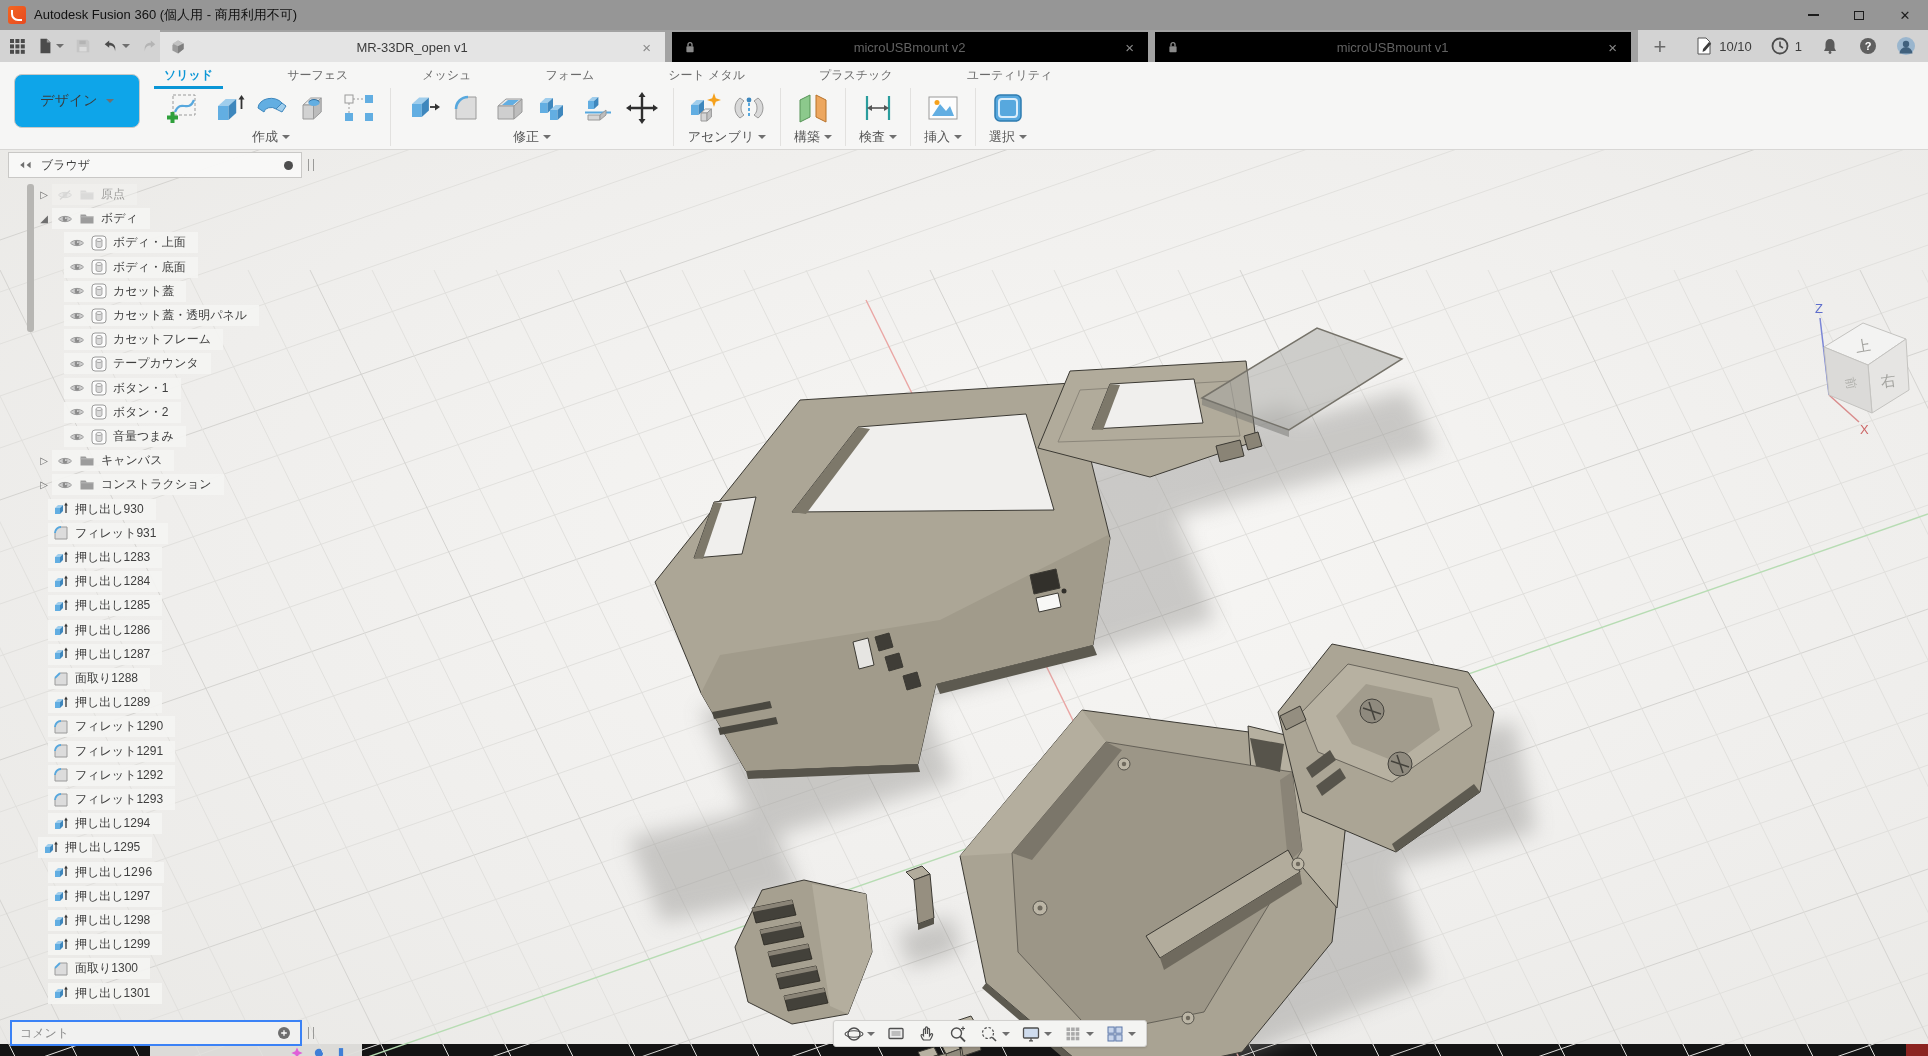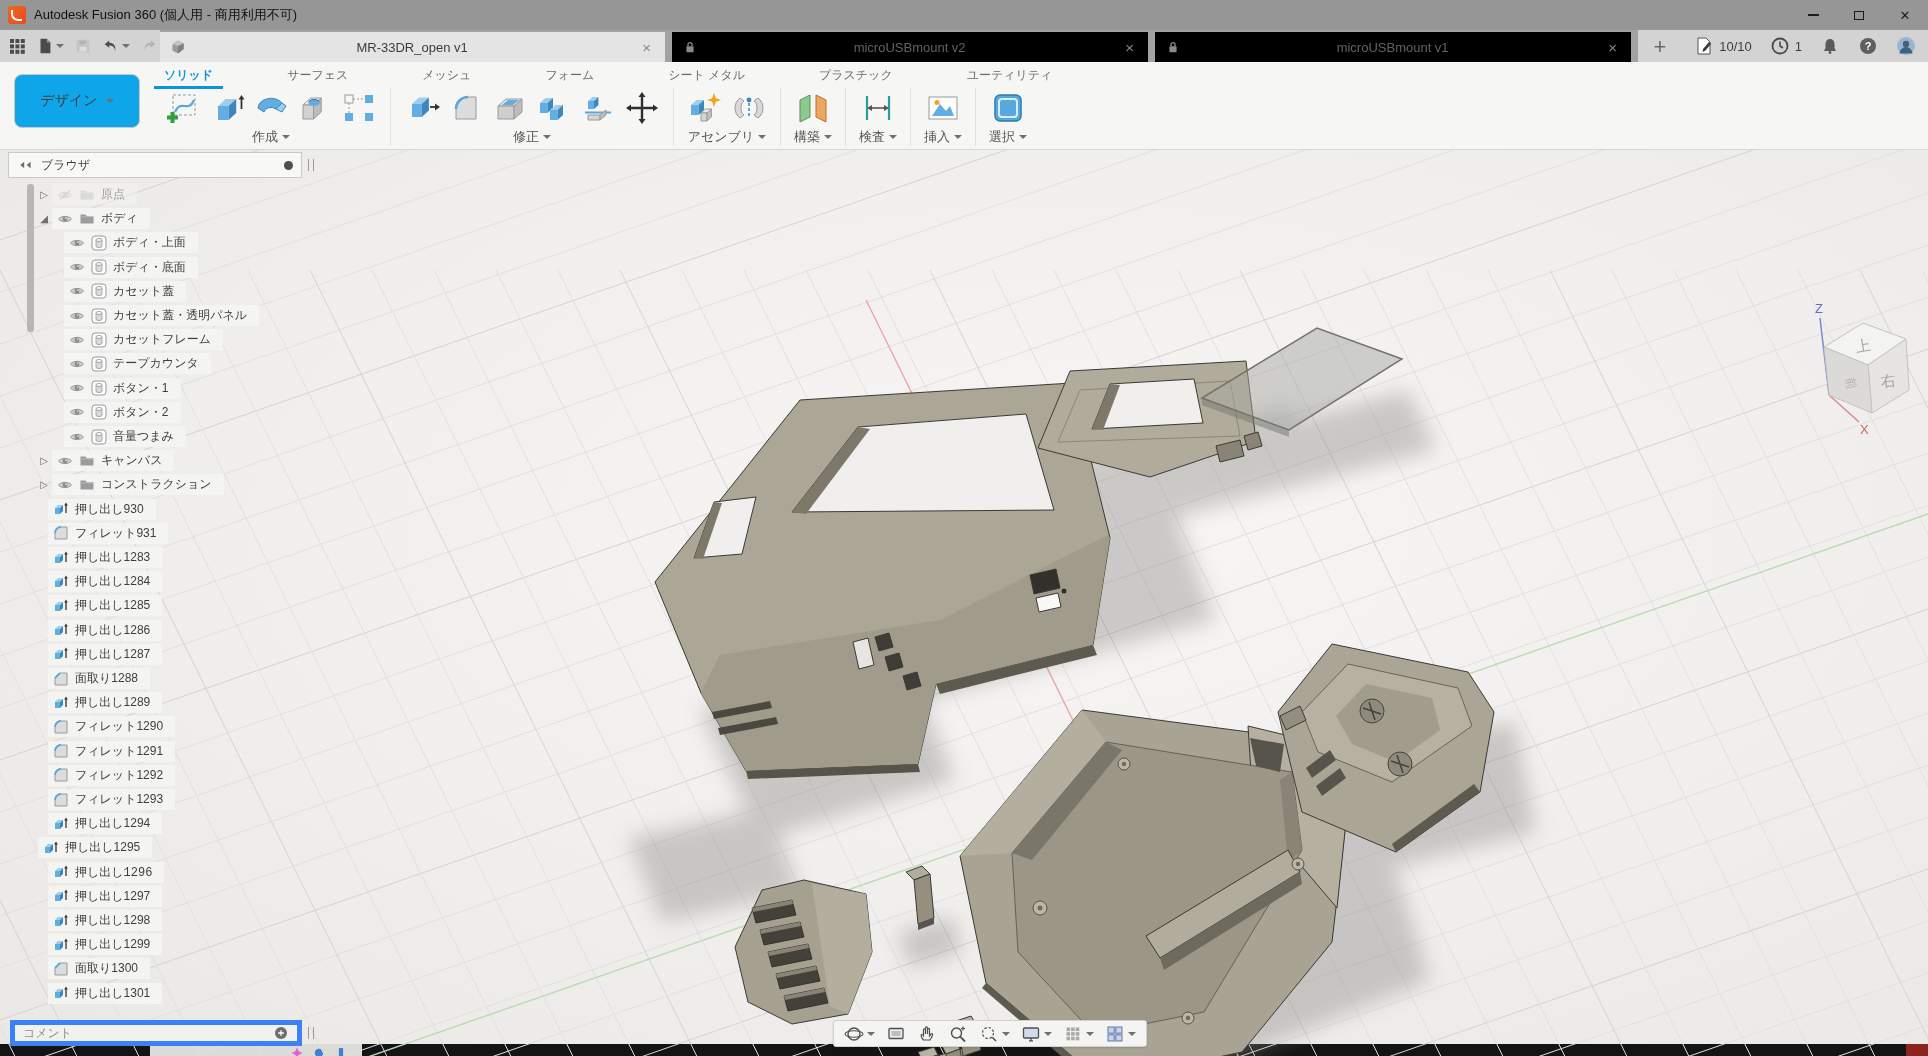--- a/index.html
+++ b/index.html
@@ -66,21 +66,21 @@
     padding:0 8px;gap:8px;font-size:12px;color:#3f3f3f;}
   #browser-header .dot{margin-left:auto;width:9px;height:9px;border-radius:50%;background:#4e4e4e;}
   .vhandle{width:6px;height:12px;border-left:1.5px solid #9a9a98;border-right:1.5px solid #9a9a98;}
   #browser-scroll{position:absolute;left:27px;top:184px;width:7px;height:148px;border-radius:3px;background:#b7b6b3;}
   .trow{position:absolute;height:21px;display:flex;align-items:center;font-size:12px;color:#3e3e3e;}
   .expand{width:16px;text-align:center;font-size:10px;color:#6e6e6e;}
   .band{display:flex;align-items:center;gap:6px;height:21px;background:rgba(244,244,242,.92);
     padding:2px 12px 2px 5px;white-space:nowrap;}
   
   #comment-bar{position:absolute;left:10px;top:1020px;width:292px;height:26px;background:#f1f1f0;
-    border:5px solid #3b82f6;display:flex;align-items:center;padding:0 8px;gap:8px;font-size:12px;color:#8b8b8b;}
+    border:2px solid #3b82f6;display:flex;align-items:center;padding:0 8px;gap:8px;font-size:12px;color:#8b8b8b;}
   #comment-bar .grow{flex:1;}
   #comment-handle{position:absolute;left:308px;top:1027px;}
   #browser-handle{position:absolute;left:308px;top:159px;}
   #navbar{position:absolute;left:833px;top:1020px;height:27px;background:#f4f4f2;border:1px solid #d2d1cf;
     border-radius:3px;display:flex;align-items:center;padding:0 10px;gap:11px;box-shadow:0 1px 2px rgba(0,0,0,.12);}
   .nav-btn{display:flex;align-items:center;gap:3px;}
   #bottom-strip{position:absolute;left:0;top:1044px;width:1928px;height:12px;background:#141414;}
   #strip-light{position:absolute;left:150px;top:0;width:212px;height:12px;background:#dcdbd8;
     display:flex;align-items:flex-start;justify-content:flex-end;gap:8px;padding-right:14px;overflow:hidden;}
   #strip-light .i14{margin-top:2px;}

